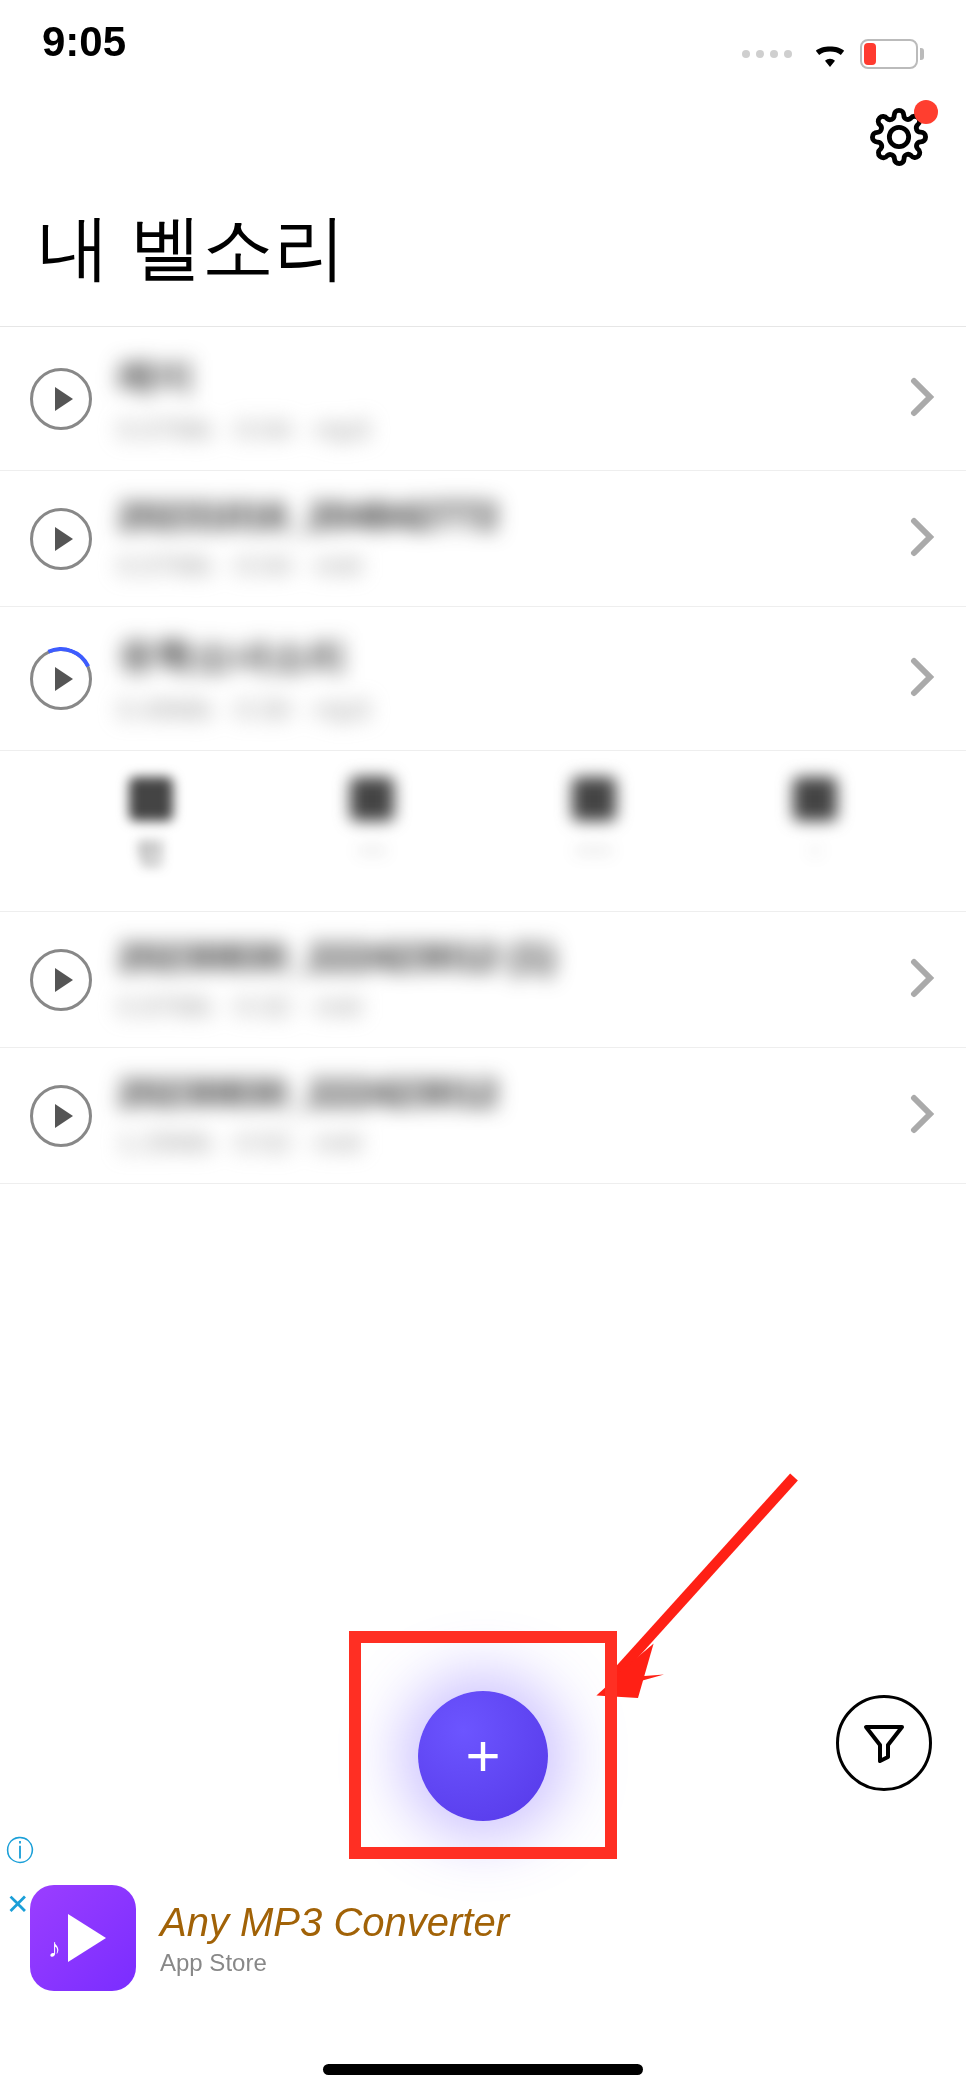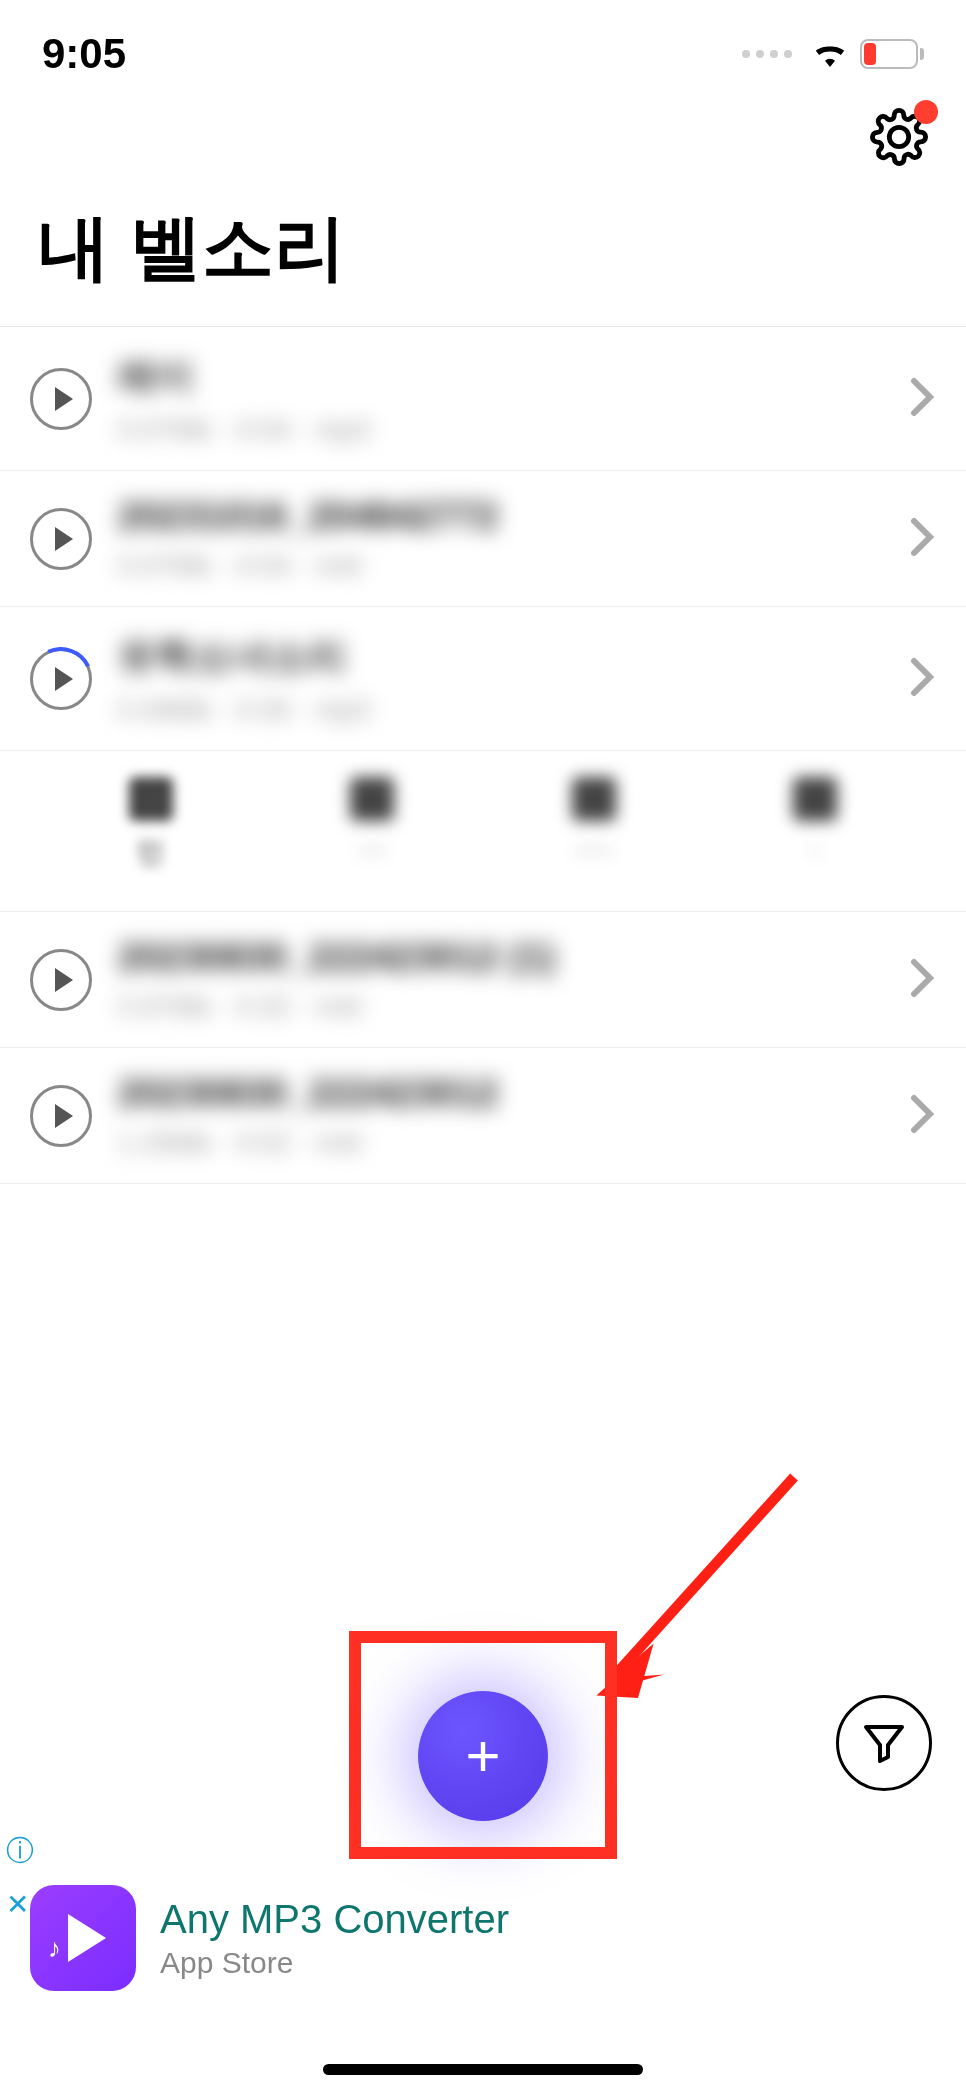--- a/index.html
+++ b/index.html
@@ -9,21 +9,20 @@
     background: #ffffff;
     font-family: -apple-system, BlinkMacSystemFont, "Segoe UI", sans-serif;
     position: relative;
     overflow: hidden;
   }
 
   
   .status-bar {
     display: flex;
     justify-content: space-between;
-    align-items: center;
     padding: 18px 42px 0 42px;
     height: 90px;
   }
   .status-time {
     font-size: 42px;
     font-weight: 700;
     color: #000;
   }
   .status-right {
     display: flex;
@@ -95,21 +94,21 @@
     right: -10px;
     width: 24px;
     height: 24px;
     background: #ff3e2f;
     border-radius: 50%;
   }
 
   
   .page-title {
     font-size: 72px;
-    font-weight: 700;
+    font-weight: 400;
     color: #000;
     padding: 30px 38px 30px 38px;
   }
 
   
   .list {
     border-top: 1px solid #e6e6e6;
   }
   .list-item {
     display: flex;
@@ -288,25 +287,26 @@
   .ad-icon .note {
     position: absolute;
     left: 18px;
     top: 48px;
     font-size: 26px;
     color: #fff;
   }
   .ad-text { flex: 1; }
   .ad-title {
     font-size: 40px;
-    color: #0f766e;
+    color: #a16207;
     font-weight: 400;
+    font-style: italic;
   }
   .ad-sub {
-    font-size: 30px;
+    font-size: 24px;
     color: #888;
     margin-top: 4px;
   }
   .ad-btn {
     background: #1a73ff;
     color: #fff;
     font-size: 40px;
     font-weight: 700;
     padding: 24px 52px;
     border-radius: 999px;

